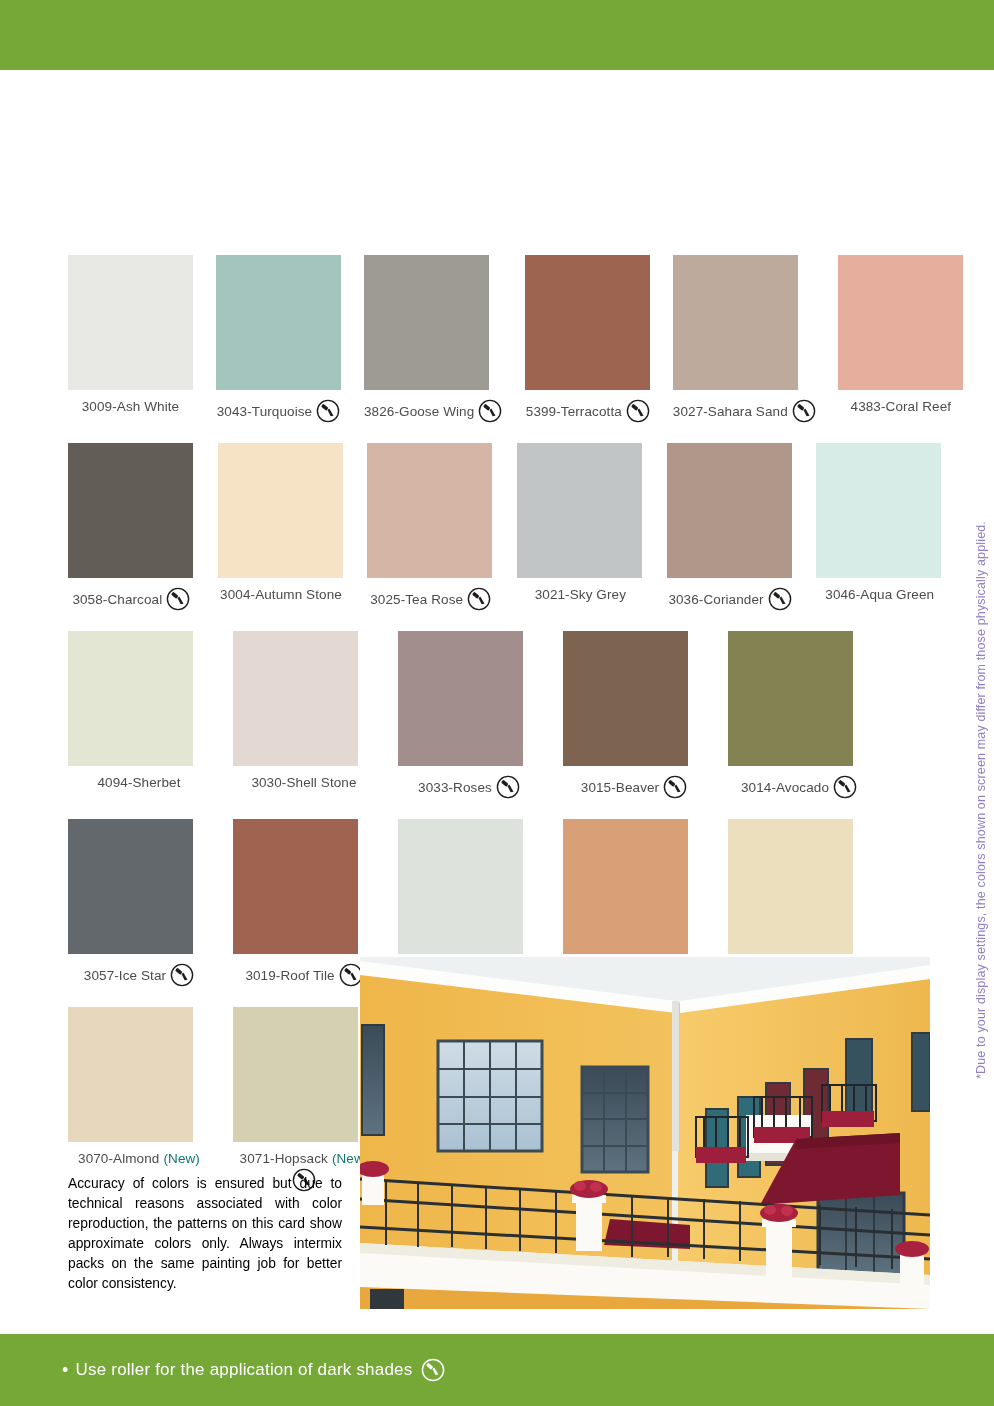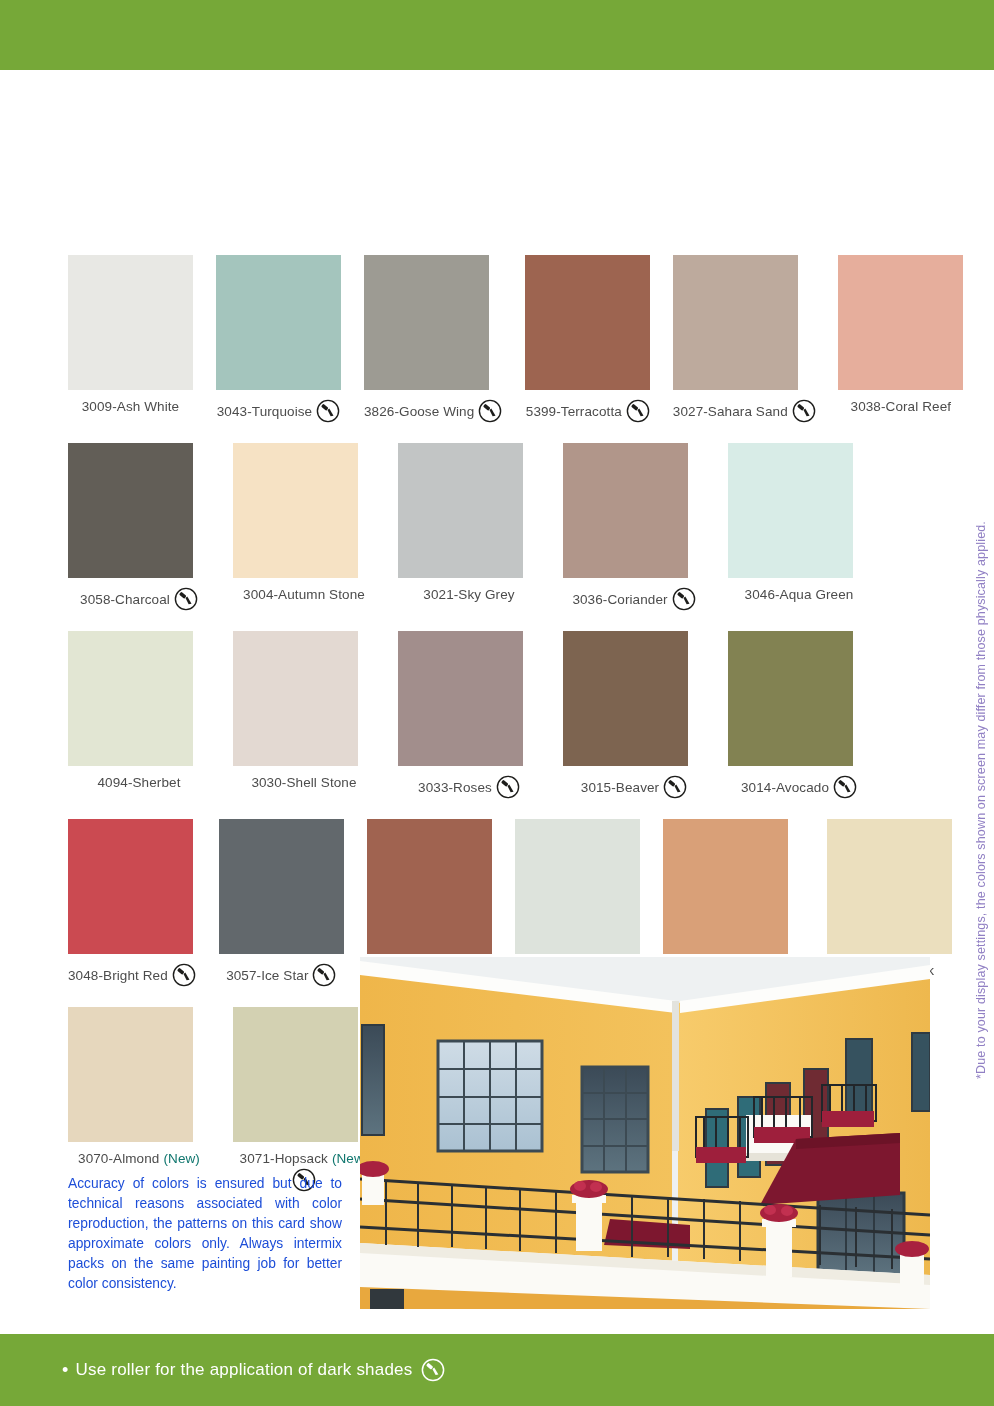--- a/index.html
+++ b/index.html
@@ -80,21 +80,21 @@
   .roller-below{
     display:flex;justify-content:center;margin-top:2px;
   }
 
   
   #disclaimer{
     position:absolute;left:68px;top:1160px;
     width:274px;
     font-size:13.8px;
     line-height:20px;
-    color:#1d4ed8;
+    color:#000000;
     text-align:justify;
   }
   #side-note-wrap{
     position:absolute;right:0;top:470px;width:26px;height:660px;
   }
   #side-note-inner{
     position:absolute;
     left:50%;top:50%;
     transform:translate(-50%,-50%) rotate(-90deg);
     white-space:nowrap;
@@ -181,21 +181,21 @@
                 <rect x="5.4" y="6.4" width="6.8" height="3.7" rx="1.2" transform="rotate(40 8.8 8.2)"></rect>
                 <path d="M11.5 11.1 L13.3 9.5 L17.5 16.8 L14.6 17.2 Z"></path>
               </g>
             </svg>
           </span>
         </div>
       </div>
       <div class="swatch-cell">
         <div class="swatch-chip" style="background: rgb(230, 174, 156);"></div>
         <div class="swatch-caption">
-          <span>3038-Coral Reef</span>
+          <span>4383-Coral Reef</span>
         </div>
       </div>
     </div>
     <div class="swatch-row">
       <div class="swatch-cell">
         <div class="swatch-chip" style="background: rgb(98, 94, 87);"></div>
         <div class="swatch-caption">
           <span>3058-Charcoal</span>
           <span class="roller">
             <svg viewBox="0 0 24 24" xmlns="http://www.w3.org/2000/svg">
@@ -208,20 +208,35 @@
           </span>
         </div>
       </div>
       <div class="swatch-cell">
         <div class="swatch-chip" style="background: rgb(246, 226, 196);"></div>
         <div class="swatch-caption">
           <span>3004-Autumn Stone</span>
         </div>
       </div>
       <div class="swatch-cell">
+        <div class="swatch-chip" style="background: rgb(213, 182, 166);"></div>
+        <div class="swatch-caption">
+          <span>3025-Tea Rose</span>
+          <span class="roller">
+            <svg viewBox="0 0 24 24" xmlns="http://www.w3.org/2000/svg">
+              <circle cx="12" cy="12" r="10.6" fill="none" stroke="#1d1d1b" stroke-width="1.4"></circle>
+              <g fill="#1d1d1b">
+                <rect x="5.4" y="6.4" width="6.8" height="3.7" rx="1.2" transform="rotate(40 8.8 8.2)"></rect>
+                <path d="M11.5 11.1 L13.3 9.5 L17.5 16.8 L14.6 17.2 Z"></path>
+              </g>
+            </svg>
+          </span>
+        </div>
+      </div>
+      <div class="swatch-cell">
         <div class="swatch-chip" style="background: rgb(194, 197, 197);"></div>
         <div class="swatch-caption">
           <span>3021-Sky Grey</span>
         </div>
       </div>
       <div class="swatch-cell">
         <div class="swatch-chip" style="background: rgb(177, 150, 138);"></div>
         <div class="swatch-caption">
           <span>3036-Coriander</span>
           <span class="roller">
@@ -295,35 +310,20 @@
               <g fill="#1d1d1b">
                 <rect x="5.4" y="6.4" width="6.8" height="3.7" rx="1.2" transform="rotate(40 8.8 8.2)"></rect>
                 <path d="M11.5 11.1 L13.3 9.5 L17.5 16.8 L14.6 17.2 Z"></path>
               </g>
             </svg>
           </span>
         </div>
       </div>
     </div>
     <div class="swatch-row">
-      <div class="swatch-cell">
-        <div class="swatch-chip" style="background: rgb(203, 74, 81);"></div>
-        <div class="swatch-caption">
-          <span>3048-Bright Red</span>
-          <span class="roller">
-            <svg viewBox="0 0 24 24" xmlns="http://www.w3.org/2000/svg">
-              <circle cx="12" cy="12" r="10.6" fill="none" stroke="#1d1d1b" stroke-width="1.4"></circle>
-              <g fill="#1d1d1b">
-                <rect x="5.4" y="6.4" width="6.8" height="3.7" rx="1.2" transform="rotate(40 8.8 8.2)"></rect>
-                <path d="M11.5 11.1 L13.3 9.5 L17.5 16.8 L14.6 17.2 Z"></path>
-              </g>
-            </svg>
-          </span>
-        </div>
-      </div>
       <div class="swatch-cell">
         <div class="swatch-chip" style="background: rgb(98, 104, 108);"></div>
         <div class="swatch-caption">
           <span>3057-Ice Star</span>
           <span class="roller">
             <svg viewBox="0 0 24 24" xmlns="http://www.w3.org/2000/svg">
               <circle cx="12" cy="12" r="10.6" fill="none" stroke="#1d1d1b" stroke-width="1.4"></circle>
               <g fill="#1d1d1b">
                 <rect x="5.4" y="6.4" width="6.8" height="3.7" rx="1.2" transform="rotate(40 8.8 8.2)"></rect>
                 <path d="M11.5 11.1 L13.3 9.5 L17.5 16.8 L14.6 17.2 Z"></path>

